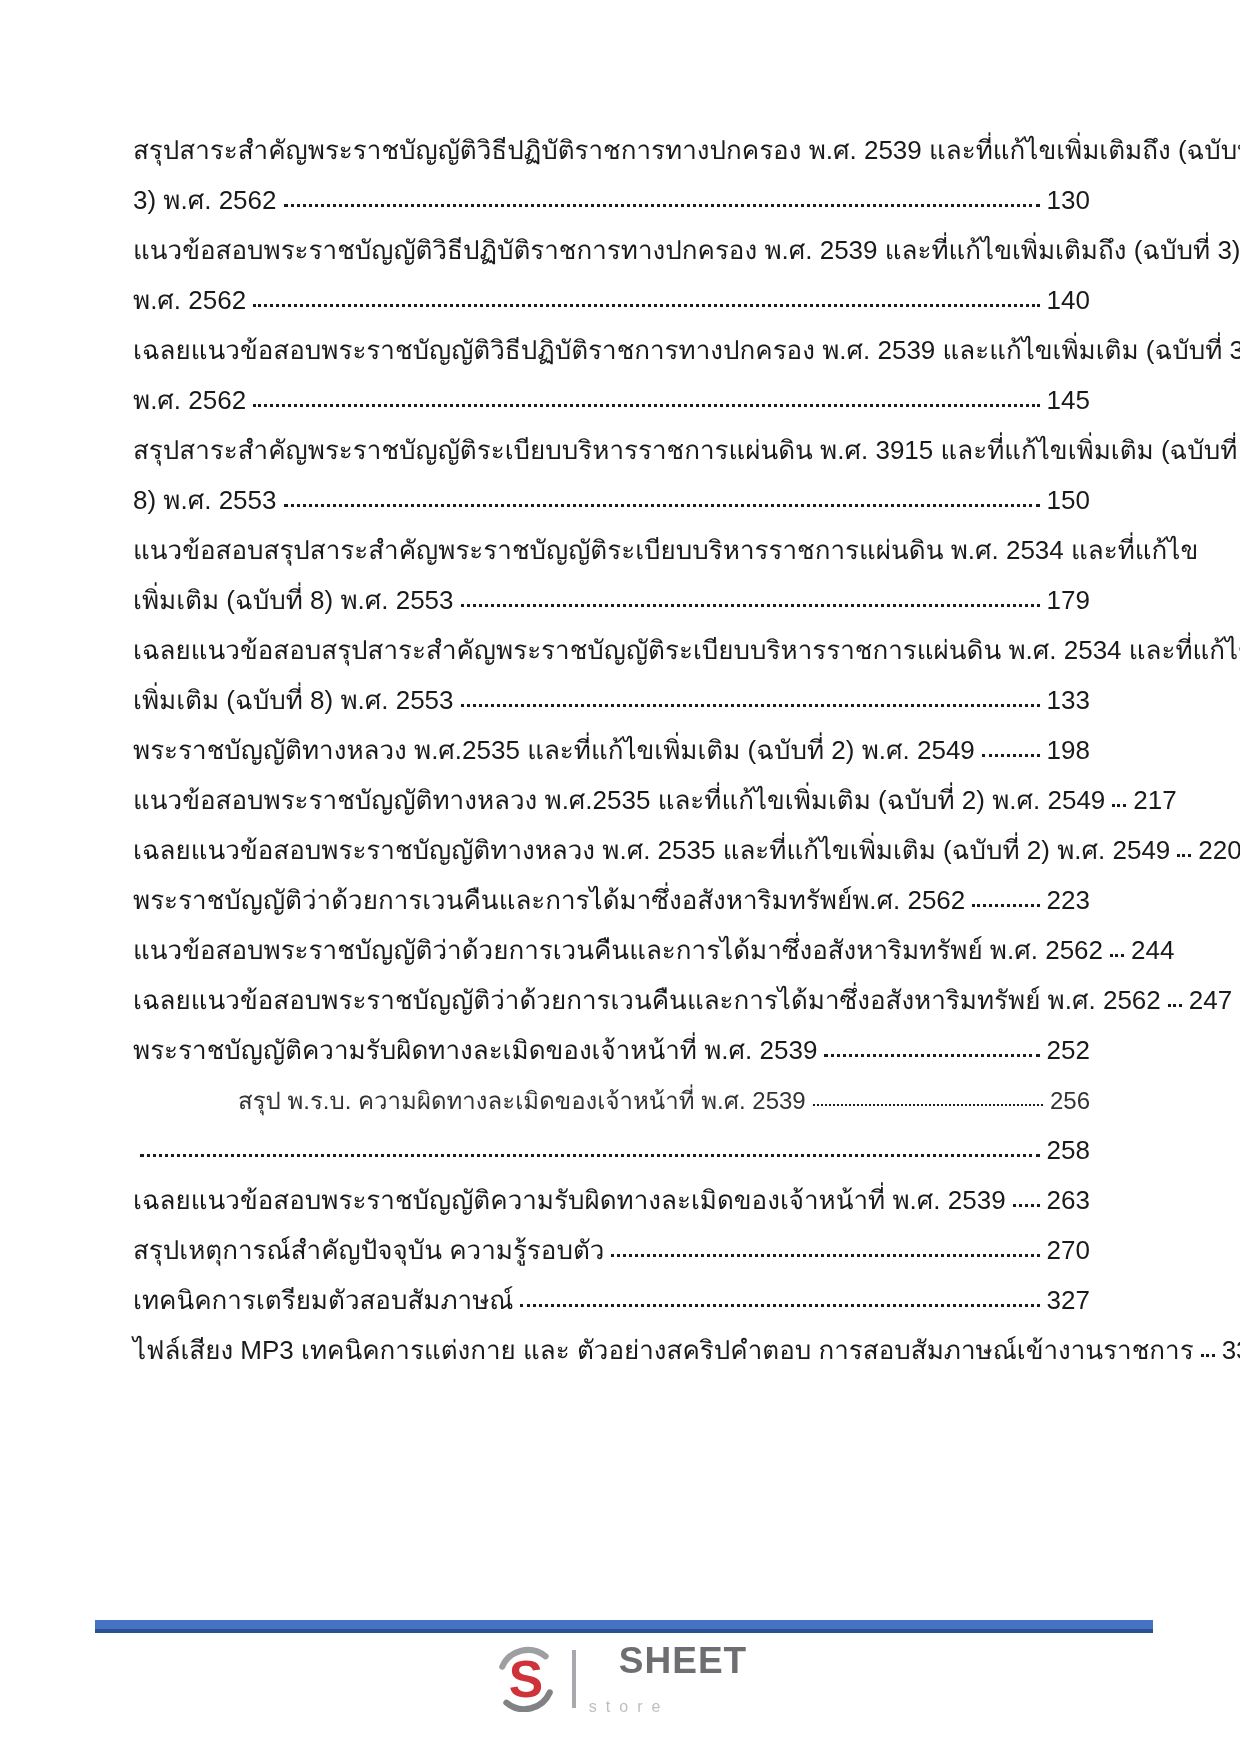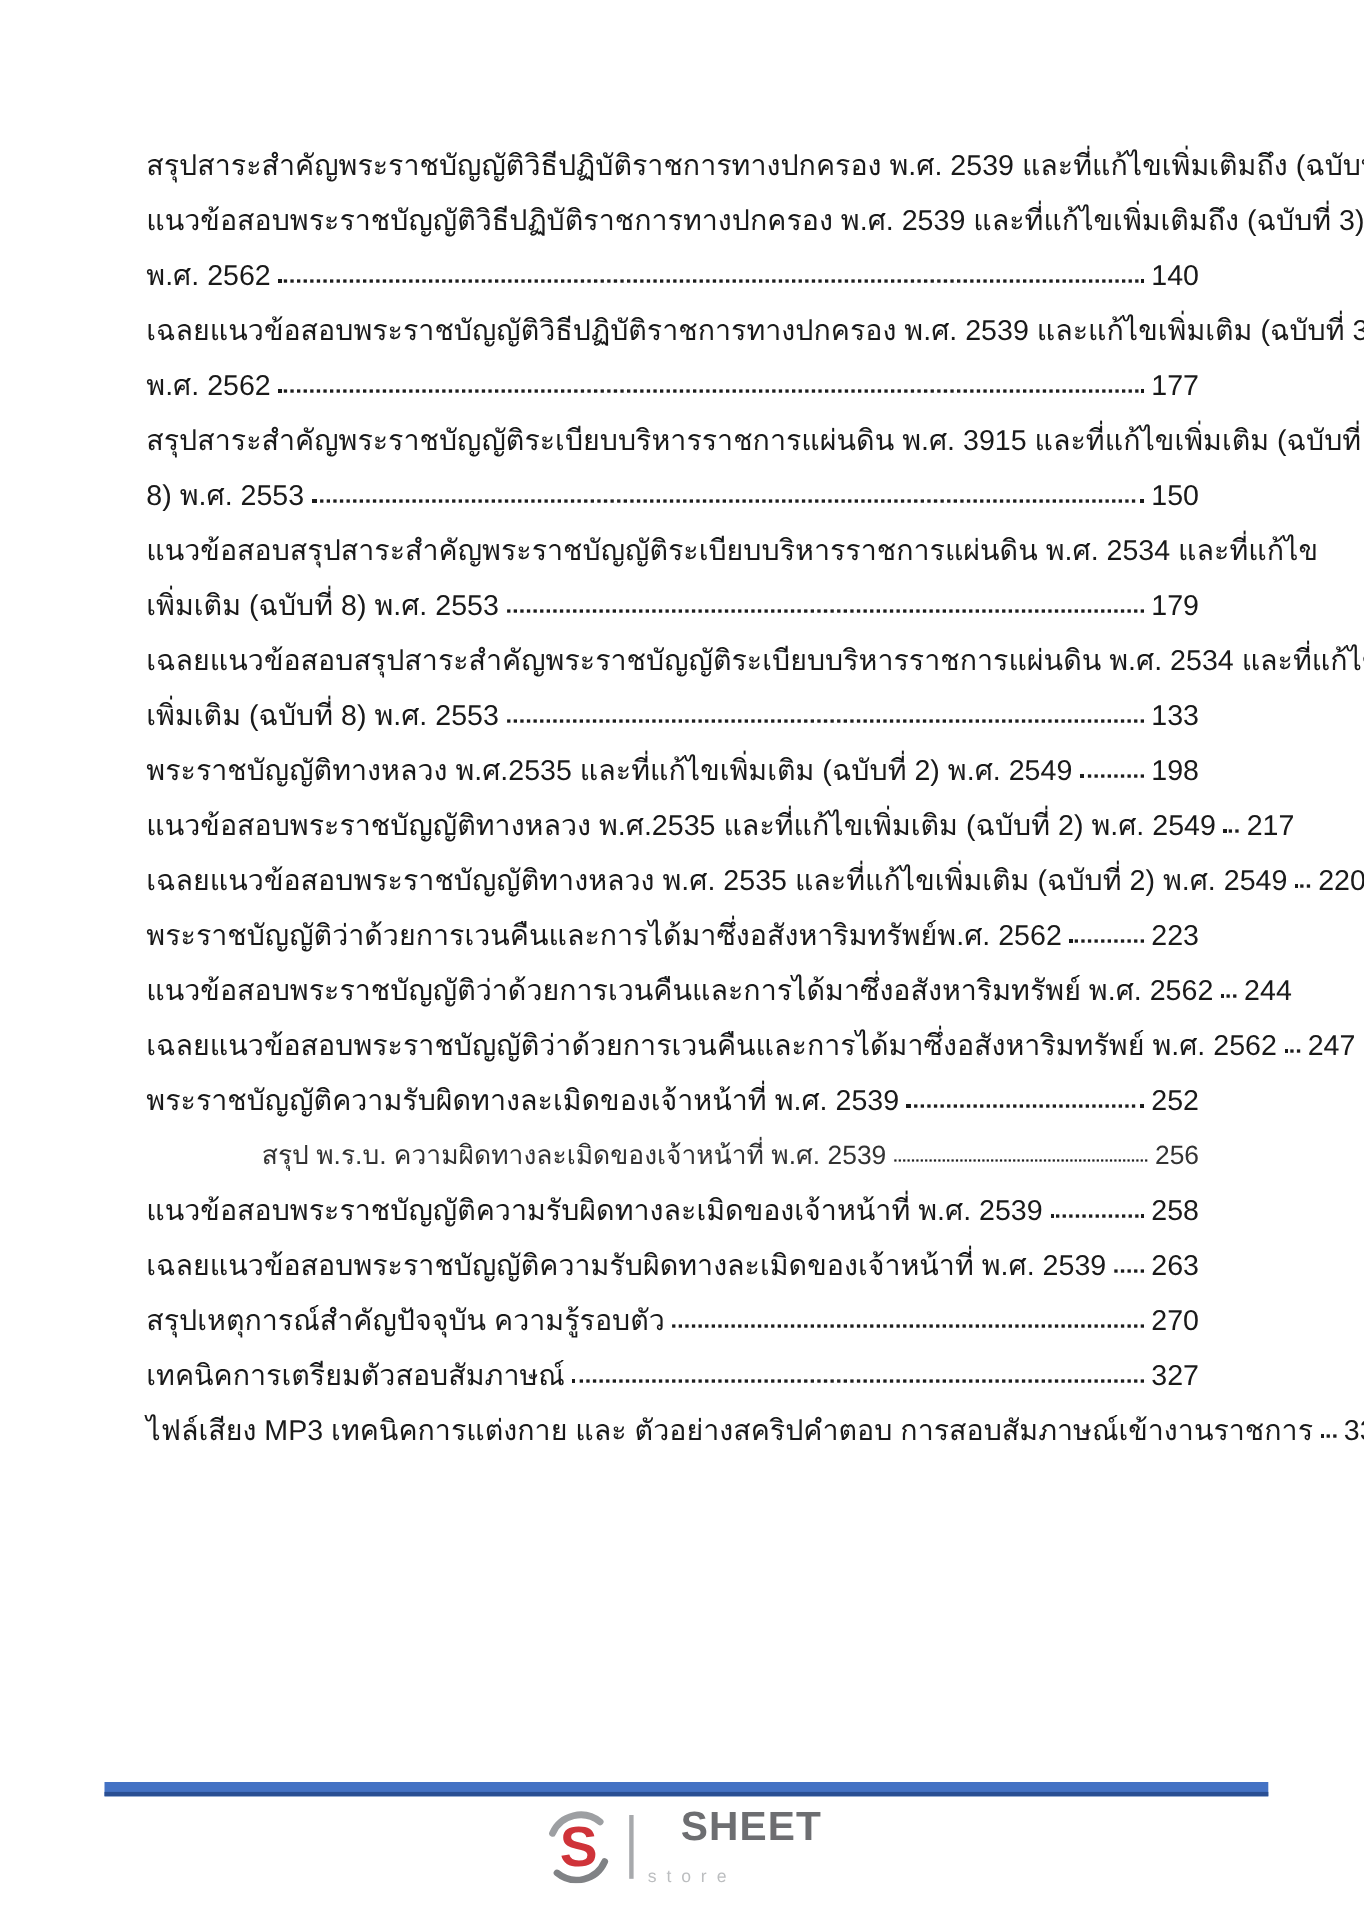--- a/index.html
+++ b/index.html
@@ -73,39 +73,44 @@
 </head>
 <body>
 
 <div class="page">
 
   <div class="toc">
       <div class="entry">
         <div class="line">
           <span class="t">สรุปสาระสำคัญพระราชบัญญัติวิธีปฏิบัติราชการทางปกครอง พ.ศ. 2539 และที่แก้ไขเพิ่มเติมถึง (ฉบับที่</span>
         </div>
+        <div class="line">
+          <span class="t">3) พ.ศ. 2562</span>
+          <span class="dots"></span>
+          <span class="pg">130</span>
+        </div>
       </div>
       <div class="entry">
         <div class="line">
           <span class="t">แนวข้อสอบพระราชบัญญัติวิธีปฏิบัติราชการทางปกครอง พ.ศ. 2539 และที่แก้ไขเพิ่มเติมถึง (ฉบับที่ 3)</span>
         </div>
         <div class="line">
           <span class="t">พ.ศ. 2562</span>
           <span class="dots"></span>
           <span class="pg">140</span>
         </div>
       </div>
       <div class="entry">
         <div class="line">
           <span class="t">เฉลยแนวข้อสอบพระราชบัญญัติวิธีปฏิบัติราชการทางปกครอง พ.ศ. 2539 และแก้ไขเพิ่มเติม (ฉบับที่ 3)</span>
         </div>
         <div class="line">
           <span class="t">พ.ศ. 2562</span>
           <span class="dots"></span>
-          <span class="pg">177</span>
+          <span class="pg">145</span>
         </div>
       </div>
       <div class="entry">
         <div class="line">
           <span class="t">สรุปสาระสำคัญพระราชบัญญัติระเบียบบริหารราชการแผ่นดิน พ.ศ. 3915 และที่แก้ไขเพิ่มเติม (ฉบับที่</span>
         </div>
         <div class="line">
           <span class="t">8) พ.ศ. 2553</span>
           <span class="dots"></span>
           <span class="pg">150</span>
@@ -182,21 +187,20 @@
       </div>
       <div class="entry muted">
         <div class="line indent">
           <span class="t">สรุป พ.ร.บ. ความผิดทางละเมิดของเจ้าหน้าที่ พ.ศ. 2539</span>
           <span class="dots"></span>
           <span class="pg">256</span>
         </div>
       </div>
       <div class="entry">
         <div class="line">
-          <span class="t">แนวข้อสอบพระราชบัญญัติความรับผิดทางละเมิดของเจ้าหน้าที่ พ.ศ. 2539</span>
           <span class="dots"></span>
           <span class="pg">258</span>
         </div>
       </div>
       <div class="entry">
         <div class="line">
           <span class="t">เฉลยแนวข้อสอบพระราชบัญญัติความรับผิดทางละเมิดของเจ้าหน้าที่ พ.ศ. 2539</span>
           <span class="dots"></span>
           <span class="pg">263</span>
         </div>

